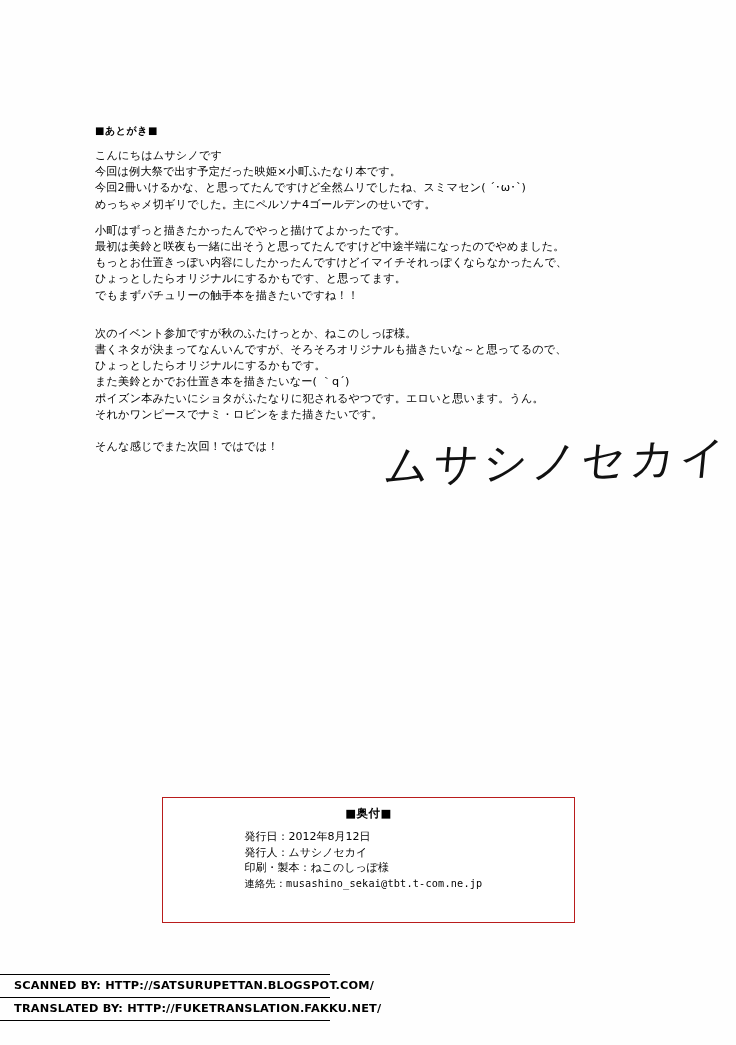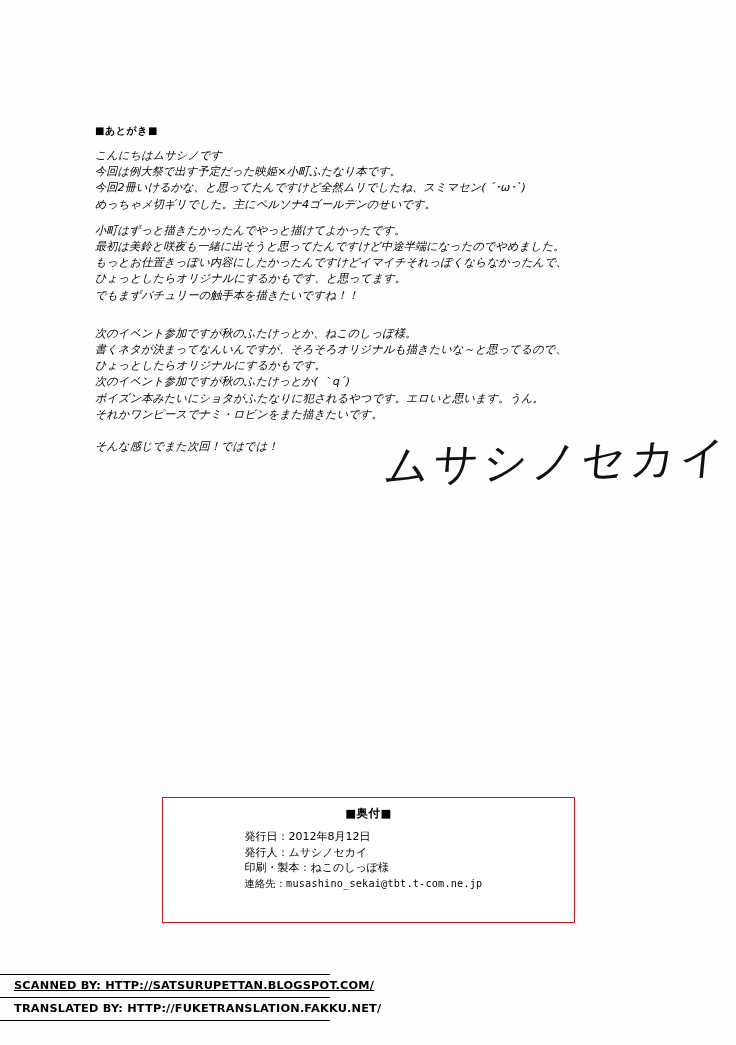--- a/index.html
+++ b/index.html
@@ -37,21 +37,20 @@
     line-height: 1.4;
     margin: 0 0 10px 0;
   }
 
   .para {
     font-size: 11.2px;
     line-height: 16.2px;
     margin: 0;
     white-space: pre-wrap;
     letter-spacing: 0.1px;
-    font-style: italic;
   }
 
   .para + .para {
     margin-top: 0;
   }
 
   .gap-sm { height: 10px; }
   .gap-md { height: 16px; }
   .gap-lg { height: 22px; }
 
@@ -120,21 +119,20 @@
     line-height: 22px;
     padding-left: 14px;
     color: #000;
     border-bottom: 1px solid #000;
     white-space: nowrap;
     font-variant: small-caps;
     text-transform: uppercase;
   }
   .credit-line:first-child {
     border-top: 1px solid #000;
-    text-decoration: underline;
   }
 </style>
 </head>
 <body>
 
 <div class="page">
 
   <div class="afterword">
     <div class="section-heading">■あとがき■</div>
 
@@ -154,21 +152,21 @@
       <p class="para">ひょっとしたらオリジナルにするかもです、と思ってます。</p>
       <p class="para">でもまずパチュリーの触手本を描きたいですね！！</p>
     </div>
 
     <div class="gap-lg"></div>
 
     <div>
       <p class="para">次のイベント参加ですが秋のふたけっとか、ねこのしっぽ様。</p>
       <p class="para">書くネタが決まってなんいんですが、そろそろオリジナルも描きたいな～と思ってるので、</p>
       <p class="para">ひょっとしたらオリジナルにするかもです。</p>
-      <p class="para">次のイベント参加ですが秋のふたけっとか( ｀q´)</p>
+      <p class="para">また美鈴とかでお仕置き本を描きたいなー( ｀q´)</p>
       <p class="para">ポイズン本みたいにショタがふたなりに犯されるやつです。エロいと思います。うん。</p>
       <p class="para">それかワンピースでナミ・ロビンをまた描きたいです。</p>
     </div>
 
     <div class="gap-md"></div>
 
     <div>
       <p class="para">そんな感じでまた次回！ではでは！</p>
     </div>
   </div>

